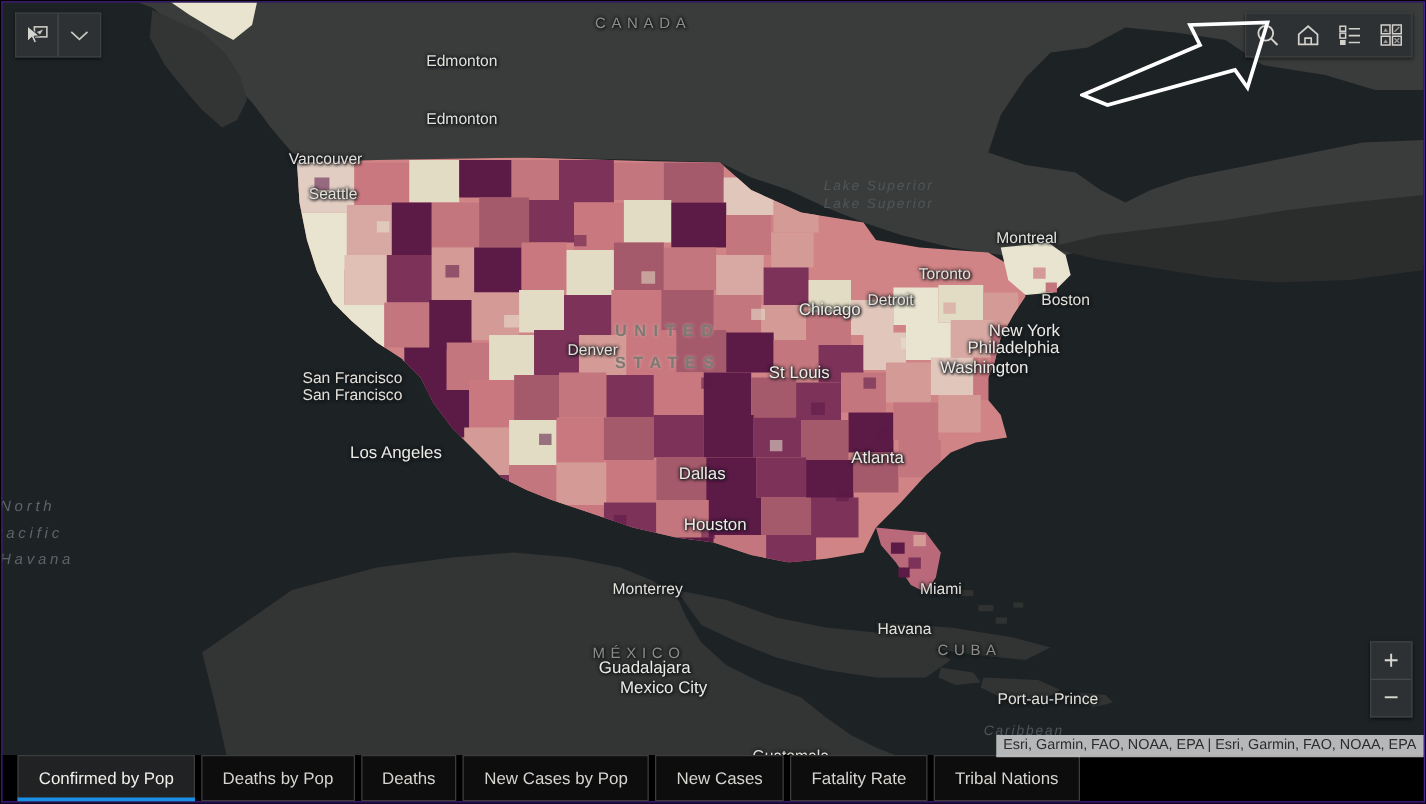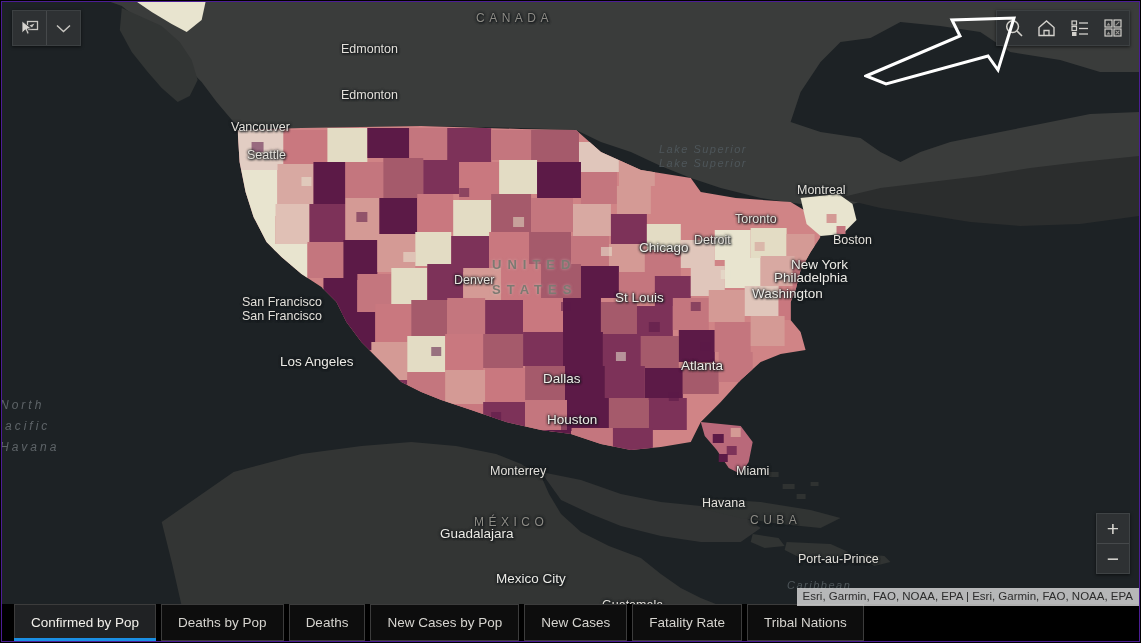--- a/index.html
+++ b/index.html
@@ -398,22 +398,22 @@
         <div class="mlabel bigcity" style="left: 541px; top: 370px;">Dallas</div>
         <div class="mlabel bigcity" style="left: 545px; top: 411px;">Houston</div>
         <div class="mlabel ocean" style="left: -2px; top: 397px;">North</div>
         <div class="mlabel ocean" style="left: -8px; top: 418px;">Pacific</div>
         <div class="mlabel ocean" style="left: -2px; top: 439px;">Havana</div>
         <div class="mlabel city" style="left: 488px; top: 463px;">Monterrey</div>
         <div class="mlabel country" style="left: 472px; top: 487px; margin-top: 27px;">MÉXICO</div>
         <div class="mlabel city" style="left: 734px; top: 463px;">Miami</div>
         <div class="mlabel city" style="left: 700px; top: 495px; text-align: right;">Havana</div>
         <div class="mlabel country" style="left: 748px; top: 512px;">CUBA</div>
-        <div class="mlabel bigcity" style="left: 438px; top: 525px;">Guadalajara</div>
-        <div class="mlabel bigcity" style="left: 494px; top: 570px;">Mexico City</div>
+        <div class="mlabel bigcity" style="left: 477px; top: 525px;">Guadalajara</div>
+        <div class="mlabel bigcity" style="left: 494px; top: 541px;">Mexico City</div>
         <div class="mlabel city" style="left: 796px; top: 551px;">Port-au-Prince</div>
         <div class="mlabel water-s" style="left: 785px; top: 578px;">Caribbean</div>
         <div class="mlabel water-s" style="left: 800px; top: 624px; font-weight: bold;">Sea</div>
         <div class="mlabel city" style="left: 600px; top: 597px;">Guatemala</div>
       </div>
 
 
     <svg class="anno-arrow" viewBox="0 0 160 72">
       <path d="M2,62 L96,22 L88,6 L150,4 L134,56 L124,42 L22,70 Z" fill="none" stroke="#ffffff" stroke-width="3" stroke-linejoin="miter"></path>
     </svg>

